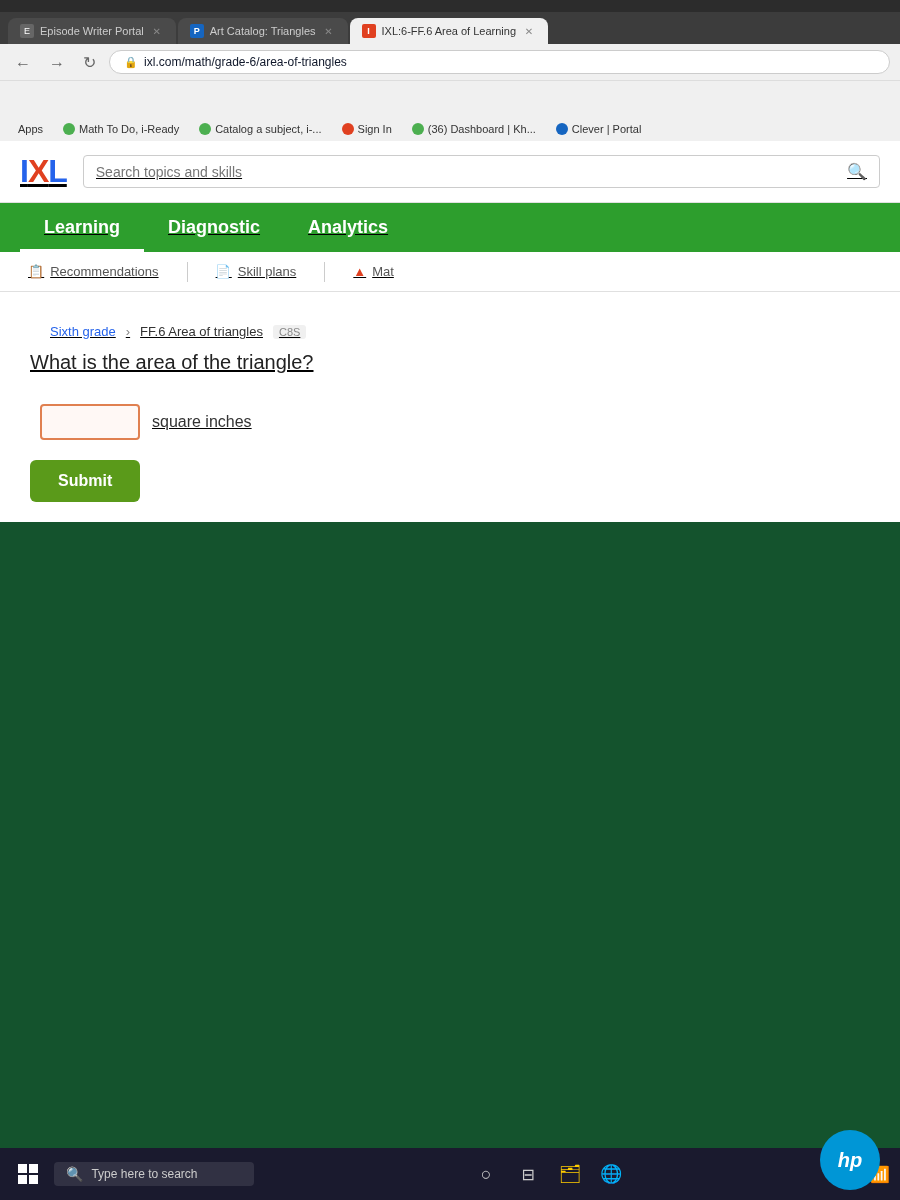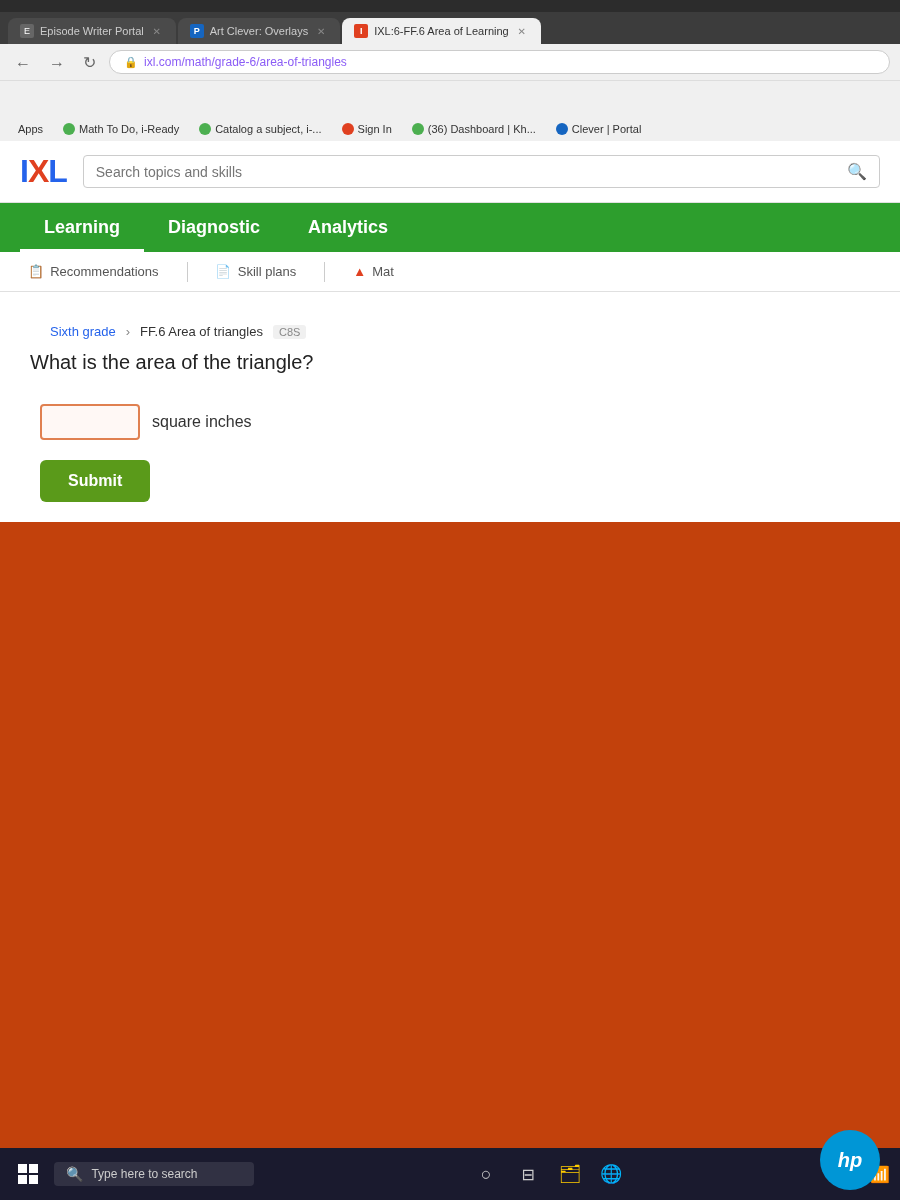--- a/index.html
+++ b/index.html
@@ -98,21 +98,21 @@
       padding: 4px 14px;
       font-size: 12px;
       color: #333;
       display: flex;
       align-items: center;
       gap: 6px;
     }
 
     .address-text {
       font-size: 12px;
-      color: #8b5cf6;
+      color: #0f172a;
     }
 
     .lock-icon {
       color: #888;
       font-size: 11px;
     }
 
     
     .bookmarks-bar {
       background: #f0f0f0;
@@ -138,23 +138,24 @@
 
     .bookmark-dot {
       width: 12px;
       height: 12px;
       border-radius: 50%;
       flex-shrink: 0;
     }
 
     
     .main-content {
-      background: #c2410c;
+      background: #14532d;
       height: calc(1200px - 12px - 84px - 52px);
       overflow: hidden;
+      text-decoration: underline;
     }
 
     
     .ixl-header {
       background: white;
       padding: 12px 20px;
       display: flex;
       align-items: center;
       gap: 16px;
       border-bottom: 1px solid #e0e0e0;
@@ -342,21 +343,20 @@
     
     .submit-btn {
       background: #5a9a1a;
       color: white;
       border: none;
       padding: 12px 28px;
       font-size: 16px;
       border-radius: 6px;
       cursor: pointer;
       font-weight: bold;
-      margin-left: 10px;
     }
 
     
     .taskbar {
       position: fixed;
       bottom: 0;
       left: 0;
       width: 900px;
       height: 52px;
       background: #1a1a2e;
@@ -457,21 +457,21 @@
   <div class="tab-bar">
 
     <div class="tab inactive">
       <span class="tab-icon" style="background:#666;color:white;display:flex;align-items:center;justify-content:center;font-size:9px;border-radius:2px;">E</span>
       <span>Episode Writer Portal</span>
       <span class="tab-close">✕</span>
     </div>
 
     <div class="tab inactive">
       <span class="tab-icon" style="background:#1565c0;color:white;display:flex;align-items:center;justify-content:center;font-size:9px;border-radius:2px;font-weight:bold;">P</span>
-      <span>Art Clever: Overlays</span>
+      <span>Art Catalog: Triangles</span>
       <span class="tab-close">✕</span>
     </div>
 
     <div class="tab active">
       <span class="tab-icon" style="background:#e04020;color:white;display:flex;align-items:center;justify-content:center;font-size:9px;border-radius:2px;font-weight:bold;">I</span>
       <span>IXL:6-FF.6 Area of Learning</span>
       <span class="tab-close">✕</span>
     </div>
   </div>
 

